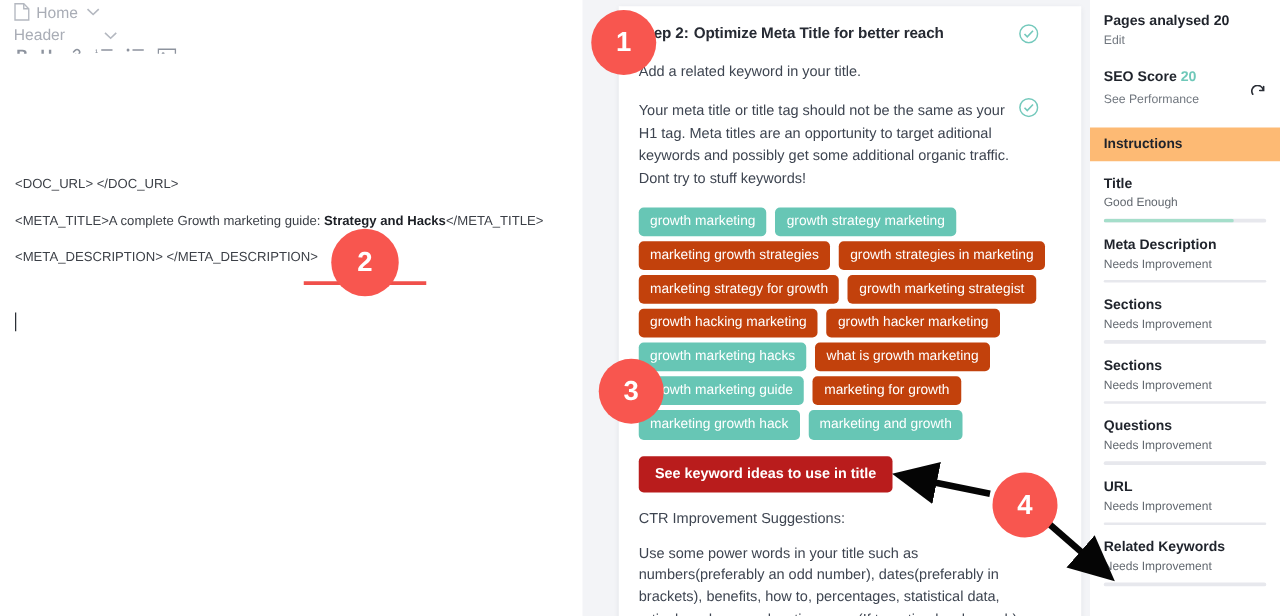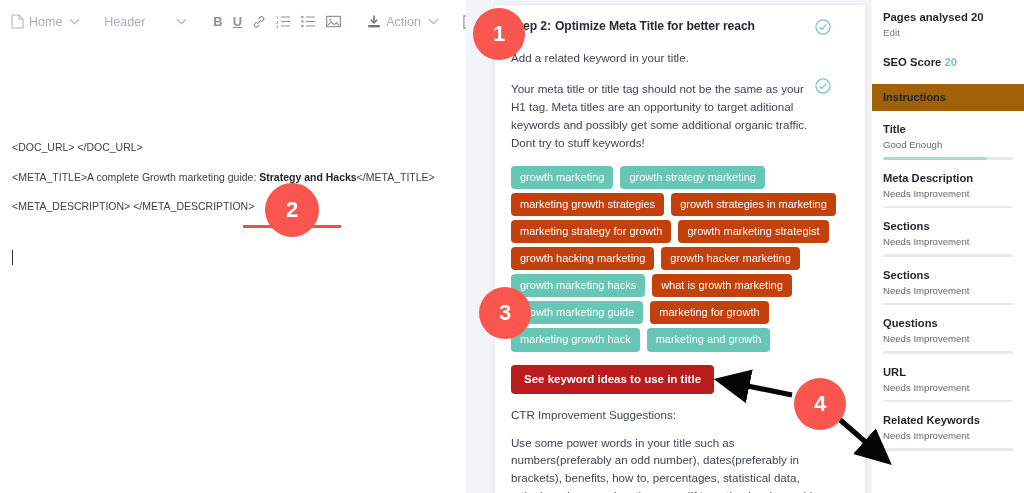--- a/index.html
+++ b/index.html
@@ -11,20 +11,21 @@
   }
   #app { position: relative; width: 1024px; height: 493px; background: #ffffff; }
 
   
   .editor { position: absolute; left: 0; top: 0; width: 466px; height: 493px; background: #ffffff; }
 
   .toolbar {
     position: absolute; left: 0; top: 0; width: 466px; height: 43px;
     display: flex; padding-left: 8px;
     background: #ffffff;
+    flex-direction: column;
   }
   .tb-group { display: flex; align-items: center; }
   .tb-sep { width: 1px; height: 19px; background: #e2e4e9; margin: 0 9px; }
   .tb-btn {
     display: flex; align-items: center; gap: 5px;
     color: #a8acb5; font-size: 12.5px; padding: 2px 3px; cursor: pointer;
     white-space: nowrap;
   }
   .tb-icon { display: inline-flex; align-items: center; justify-content: center; }
   .tb-icon svg { display: block; }
@@ -104,21 +105,21 @@
   .sb-head .num-teal { color: #6fc8b9; font-weight: bold; }
   .sb-head .num-dark { color: #1f232b; }
   .sb-sub {
     font-size: 9.8px; color: #71777f; margin-top: 4px; cursor: pointer;
   }
   .sb-perf-row { display: flex; align-items: center; justify-content: space-between; }
   .refresh-icon { cursor: pointer; }
   .sb-block-gap { height: 18px; }
 
   .sb-tab {
-    margin-top: 16px; background: #a16207; padding: 7px 11px 8px 11px;
+    margin-top: 16px; background: #fdba74; padding: 7px 11px 8px 11px;
     font-size: 11px; font-weight: bold; color: #1f232b; cursor: pointer;
   }
   .sb-item { padding: 12px 11px 0 11px; cursor: pointer; }
   .sb-item-title { font-size: 11.2px; font-weight: bold; color: #1f232b; }
   .sb-item-status { font-size: 9.6px; color: #62686f; margin-top: 4px; }
   .sb-bar {
     margin-top: 7px; height: 2.5px; width: 100%; background: #e7e8ed;
     border-radius: 2px; overflow: hidden;
   }
   .sb-bar-fill { height: 100%; background: #a5deca; border-radius: 2px; }
@@ -312,20 +313,29 @@
       <div class="sb-sub">Edit</div>
     </div>
 
     <div class="sb-block-gap"></div>
 
     <div class="sb-pad">
       <div class="sb-head">
         <span>SEO Score</span>
         <span class="num-teal">20</span>
       </div>
+      <div class="sb-perf-row">
+        <div class="sb-sub">See Performance</div>
+        <span class="refresh-icon">
+          <svg width="13" height="13" viewBox="0 0 13 13">
+              <path d="M10.6 4.2A4.6 4.6 0 102.2 7.4" fill="none" stroke="#2a2e36" stroke-width="1.3" stroke-linecap="round"></path>
+              <path d="M10.9 1.2v3.2H7.8" fill="none" stroke="#2a2e36" stroke-width="1.3" stroke-linecap="round"></path>
+            </svg>
+        </span>
+      </div>
     </div>
 
     <div class="sb-tab">Instructions</div>
 
     <div id="sb-items">
         <div class="sb-item">
           <div class="sb-item-title">Title</div>
           <div class="sb-item-status">Good Enough</div>
           <div class="sb-bar">
             <div class="sb-bar-fill" style="width: 80%;"></div>

